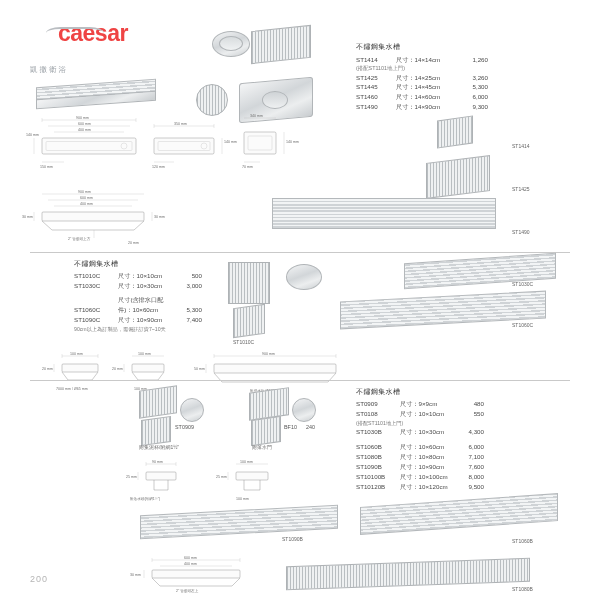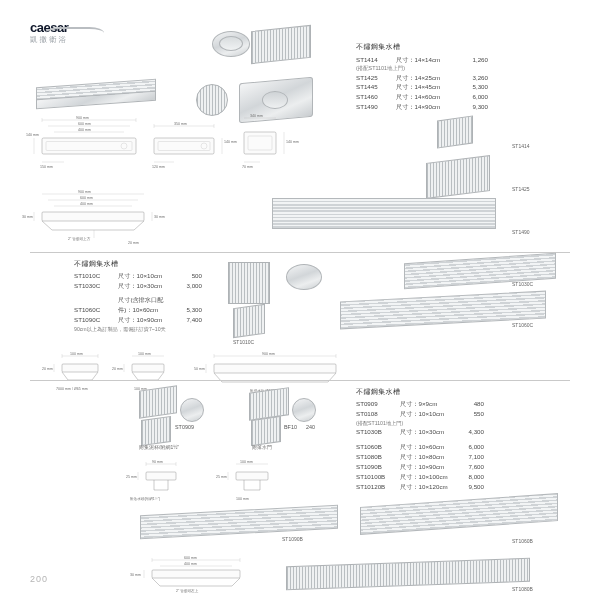--- a/index.html
+++ b/index.html
@@ -1,22 +1,22 @@
 <!DOCTYPE html>
 <html><head>
 <meta charset="utf-8">
 <style>
   html,body{margin:0;padding:0;background:#ffffff;}
   body{width:600px;height:600px;font-family:"Liberation Sans",sans-serif;color:#3a3a3a;overflow:hidden;}
   .page{position:relative;width:600px;height:600px;background:#fff;}
 
   
   .logo{position:absolute;left:30px;top:20px;width:96px;}
-  .logo .mark{font-size:13px;font-weight:bold;color:#0f172a;letter-spacing:-0.5px;}
-  .logo .cn{font-size:7.5px;color:#9aa0a6;letter-spacing:2px;margin-top:0;}
+  .logo .mark{font-size:23px;font-weight:bold;color:#ef4444;letter-spacing:-0.5px;margin-left:28px;}
+  .logo .cn{font-size:7.5px;color:#9aa0a6;letter-spacing:2px;margin-top:18px;}
   .logo .swoosh{position:absolute;left:16px;top:7px;width:58px;height:10px;border-top:2px solid #b9bdc1;border-radius:50%/100%;}
 
   
   .hr{position:absolute;height:0;border-top:1px solid #c9c9c9;}
 
   
   .ptable{position:absolute;font-size:6.2px;line-height:1.55;color:#4a4a4a;}
   .ptable .ttl{font-size:7px;color:#333;margin-bottom:2px;letter-spacing:0.4px;}
   .ptable .row{white-space:nowrap;}
   .ptable .code{display:inline-block;width:40px;}

